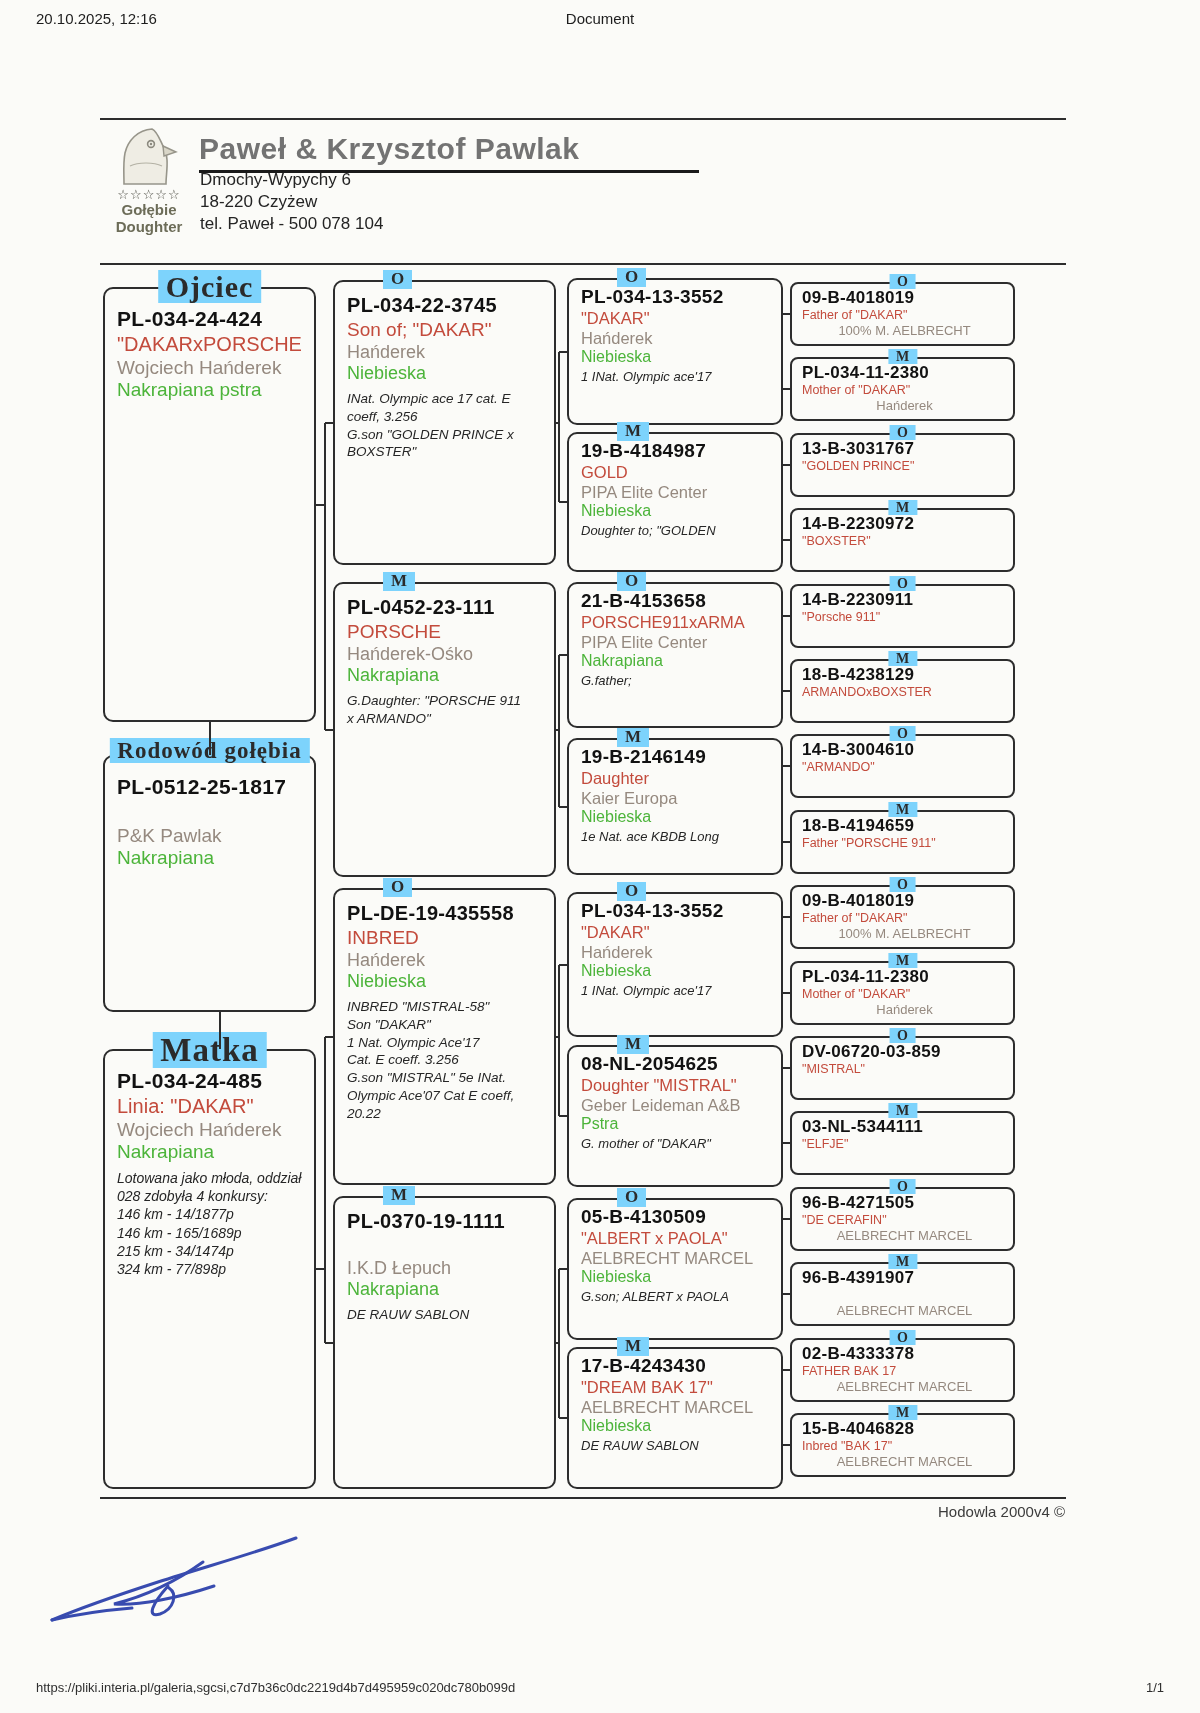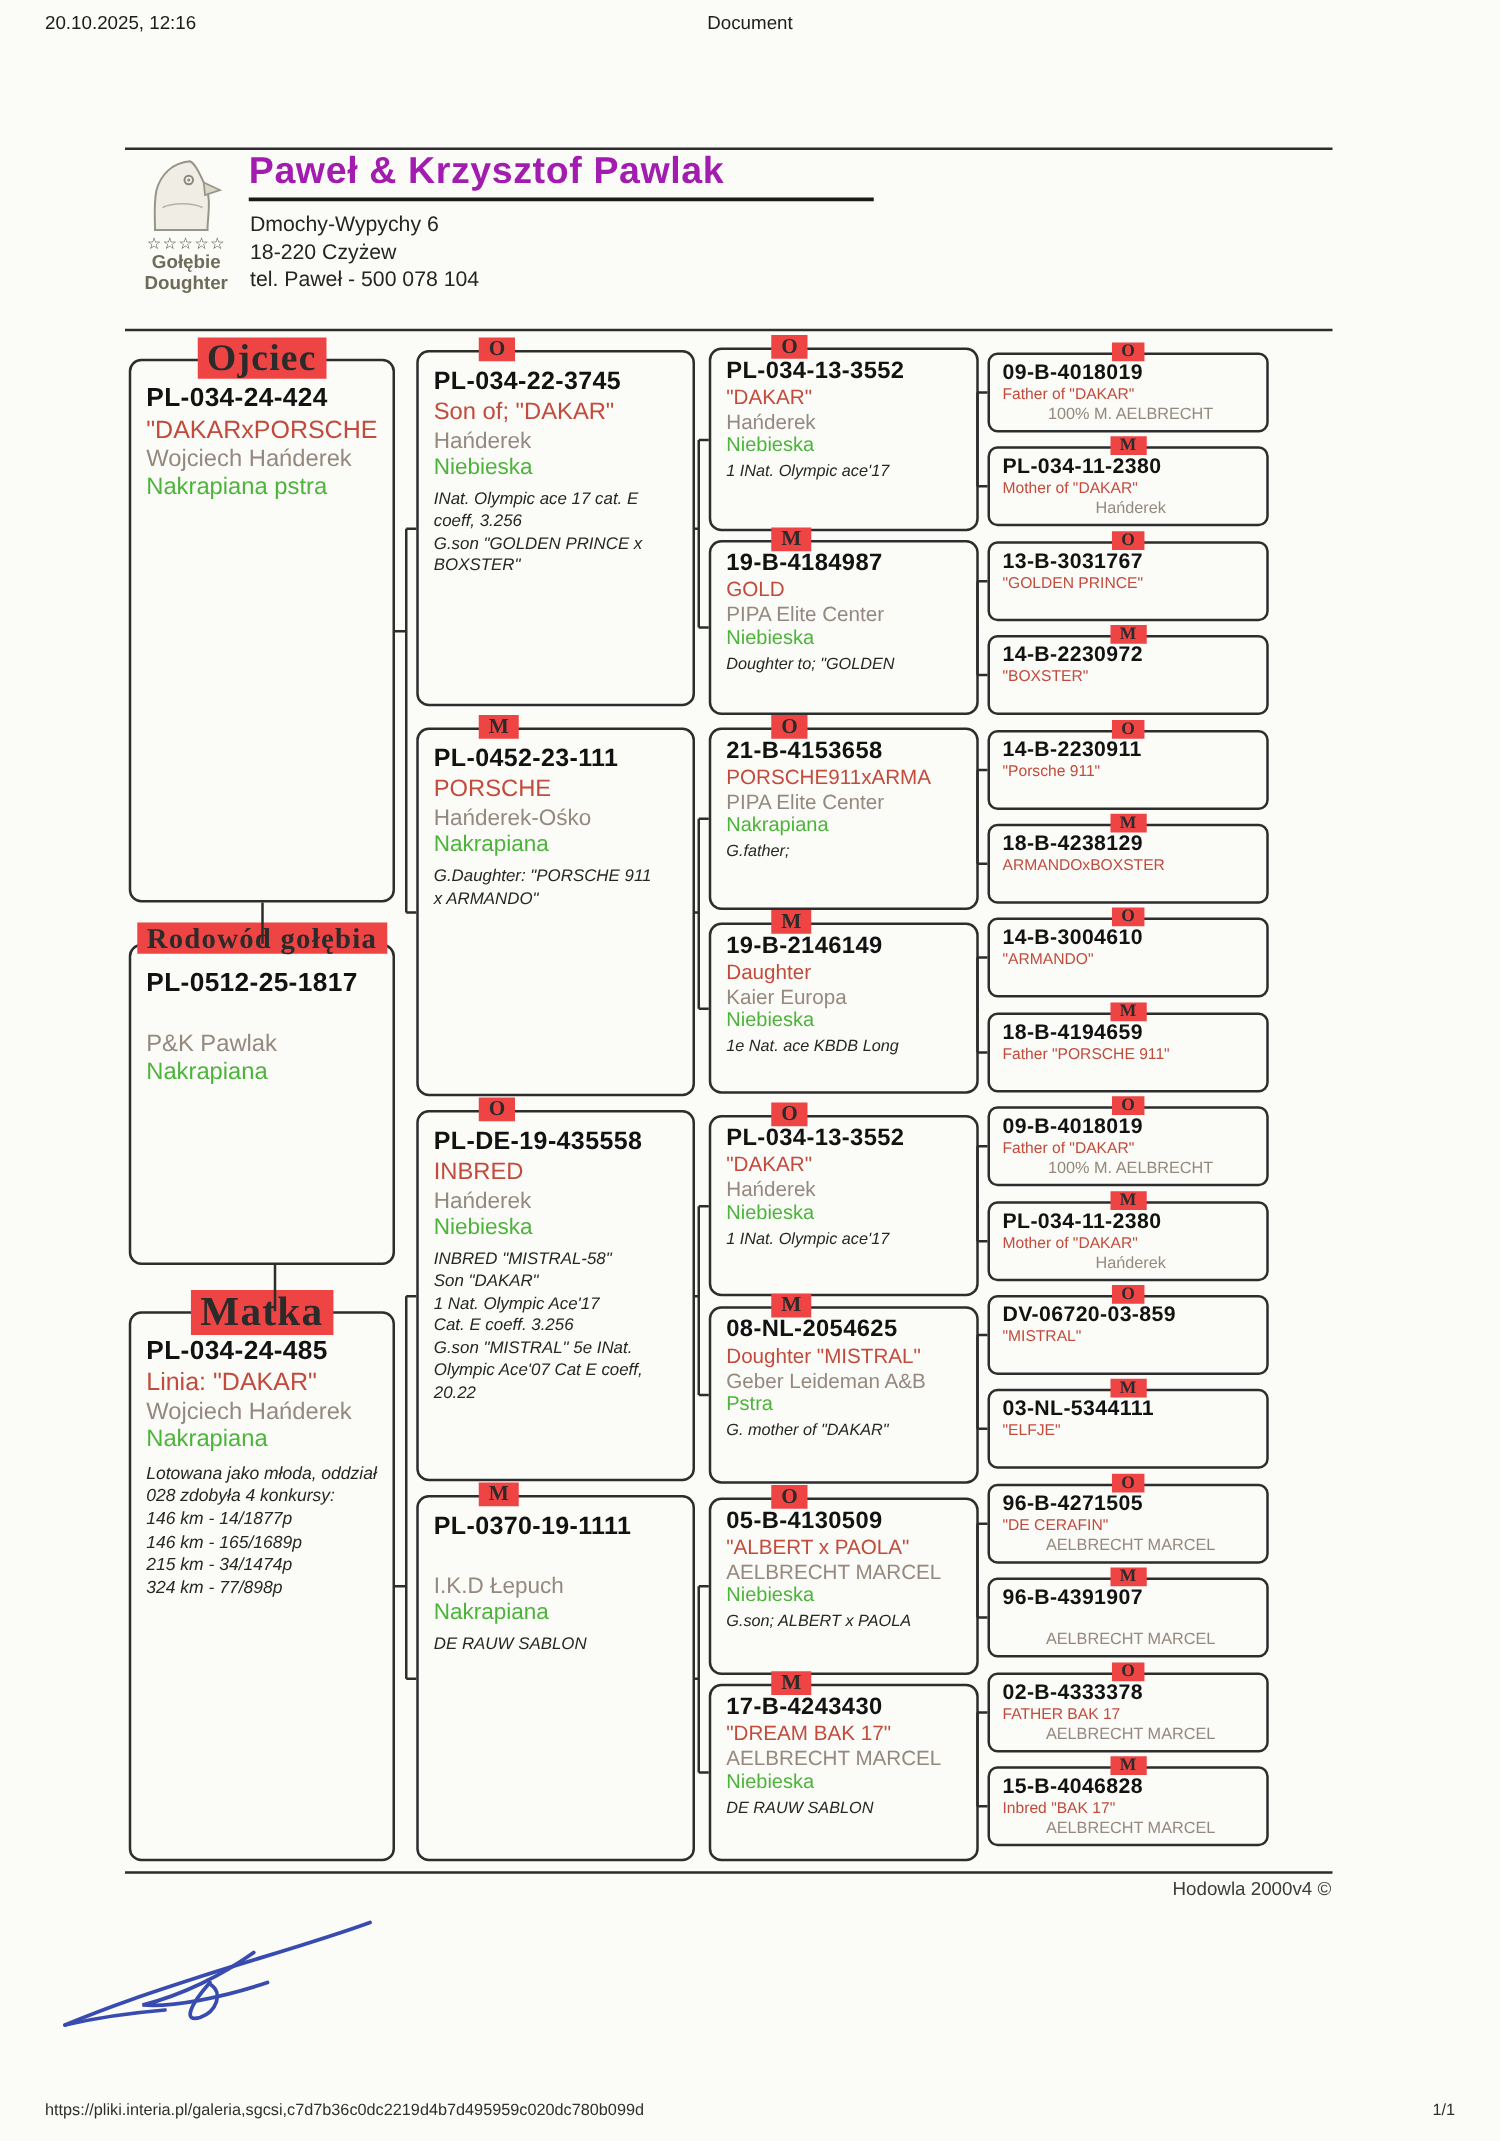--- a/index.html
+++ b/index.html
@@ -16,36 +16,36 @@
   .rule-mid{top:263px;}
   .rule-bottom{top:1497px;}
 
   
   .logo{position:absolute;left:103px;top:126px;width:92px;text-align:center;}
   .logo svg{display:block;margin:0 auto;}
   .logo .stars{font-size:13px;letter-spacing:1px;color:#4a4a40;line-height:1;}
   .logo .lname{font-weight:bold;font-size:15px;color:#6c6c58;line-height:1.15;}
   h1.loft{
     position:absolute;left:199px;top:120px;margin:0;
-    font-size:30px;font-weight:bold;color:#a21caf;letter-spacing:.5px;
-    border-bottom:3px solid #1a1a1a;padding:0 120px 4px 0;
+    font-size:30px;font-weight:bold;color:#737373;letter-spacing:.5px;
+    border-bottom:3px solid #1a1a1a;padding:12px 120px 4px 0;
   }
   .addr{position:absolute;left:200px;font-size:17px;color:#242424;}
   .addr1{top:170px;} .addr2{top:192px;} .addr3{top:214px;}
 
   
   .pbox{
     position:absolute;box-sizing:border-box;
     border:2px solid #2d2d2d;border-radius:10px;
     padding:8px 10px 4px 12px;background:transparent;
   }
   .ptag{
     position:absolute;top:-12px;
     font-family:"Liberation Serif",serif;font-weight:bold;color:#2b2b2b;
-    background:#ef4444;padding:0 8px;font-size:17px;line-height:1.1;white-space:nowrap;
+    background:#7dd3fc;padding:0 8px;font-size:17px;line-height:1.1;white-space:nowrap;
   }
   .ptag-left{left:48px;}
   .ptag-center{left:50%;transform:translateX(-50%);}
   .ptag-title{left:50%;transform:translateX(-50%);top:-19px;letter-spacing:1px;}
   .ring{font-weight:bold;color:#121212;letter-spacing:.3px;}
   .rname{color:#c34b3c;}
   .fancier{color:#95897f;}
   .bcolor{color:#4cb43a;}
   .notes{font-style:italic;color:#262626;white-space:pre-line;}
 

